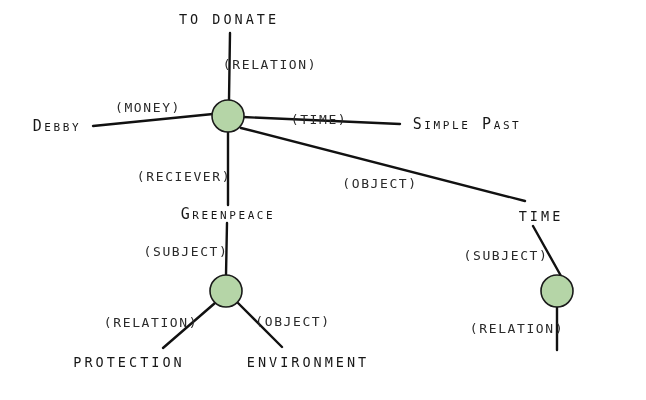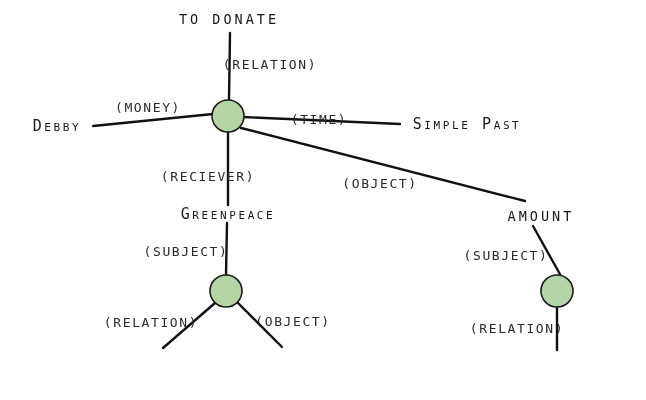--- a/index.html
+++ b/index.html
@@ -94,32 +94,34 @@
   <div class="text-layer">
 
     <div class="node-label plain" style="left:217px; top:20px;">TO DONATE</div>
 
     <div class="node-label" style="left:45px; top:126px;text-align:right;">Debby</div>
 
     <div class="node-label" style="left:455px; top:124px;">Simple Past</div>
 
     <div class="node-label" style="left:216px; top:214px;text-align:right;">Greenpeace</div>
 
-    <div class="node-label plain" style="left:529px; top:217px;">AMOUNT</div>
+    <div class="node-label plain" style="left:529px; top:217px;">TIME</div>
 
+    <div class="node-label plain" style="left:117px; top:363px;">PROTECTION</div>
 
+    <div class="node-label plain" style="left:296px; top:363px;">ENVIRONMENT</div>
 
 
     <div class="edge-label" style="left:258px; top:64px;">(RELATION)</div>
 
     <div class="edge-label" style="left:136px; top:107px;">(MONEY)</div>
 
     <div class="edge-label" style="left:307px; top:107px;margin-top:12px;">(TIME)</div>
 
-    <div class="edge-label" style="left:172px; top:176px;margin-left:24px;">(RECIEVER)</div>
+    <div class="edge-label" style="left:172px; top:176px;">(RECIEVER)</div>
 
     <div class="edge-label" style="left:368px; top:183px;">(OBJECT)</div>
 
     <div class="edge-label" style="left:174px; top:251px;">(SUBJECT)</div>
 
     <div class="edge-label" style="left:139px; top:322px;">(RELATION)</div>
 
     <div class="edge-label" style="left:281px; top:321px;">(OBJECT)</div>
 
     <div class="edge-label" style="left:494px; top:255px;">(SUBJECT)</div>

